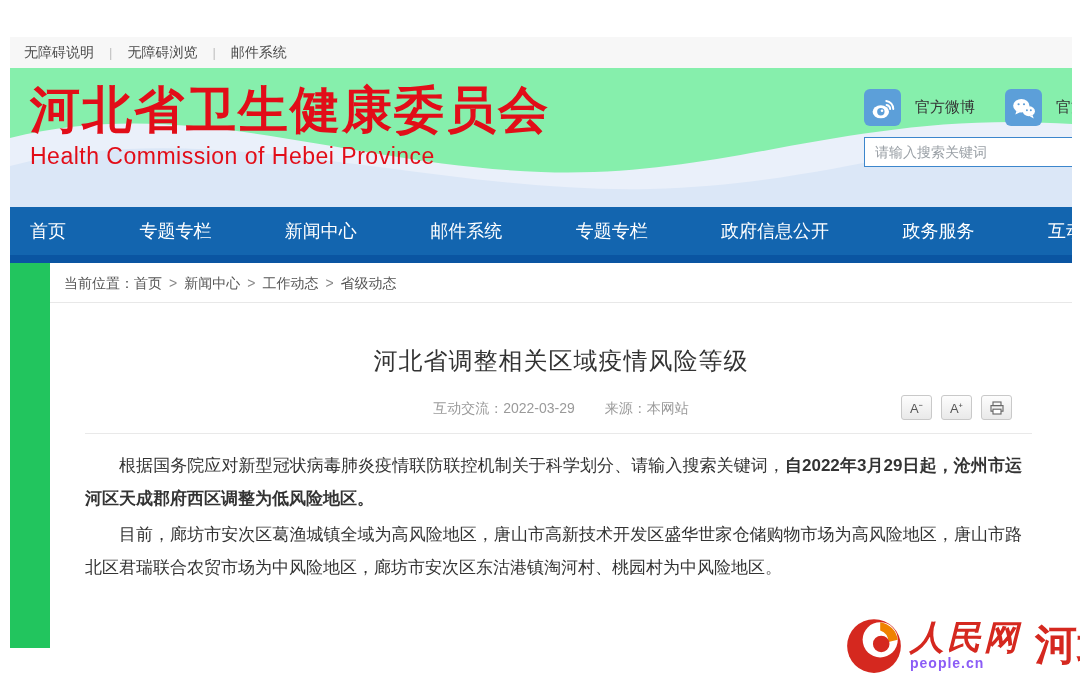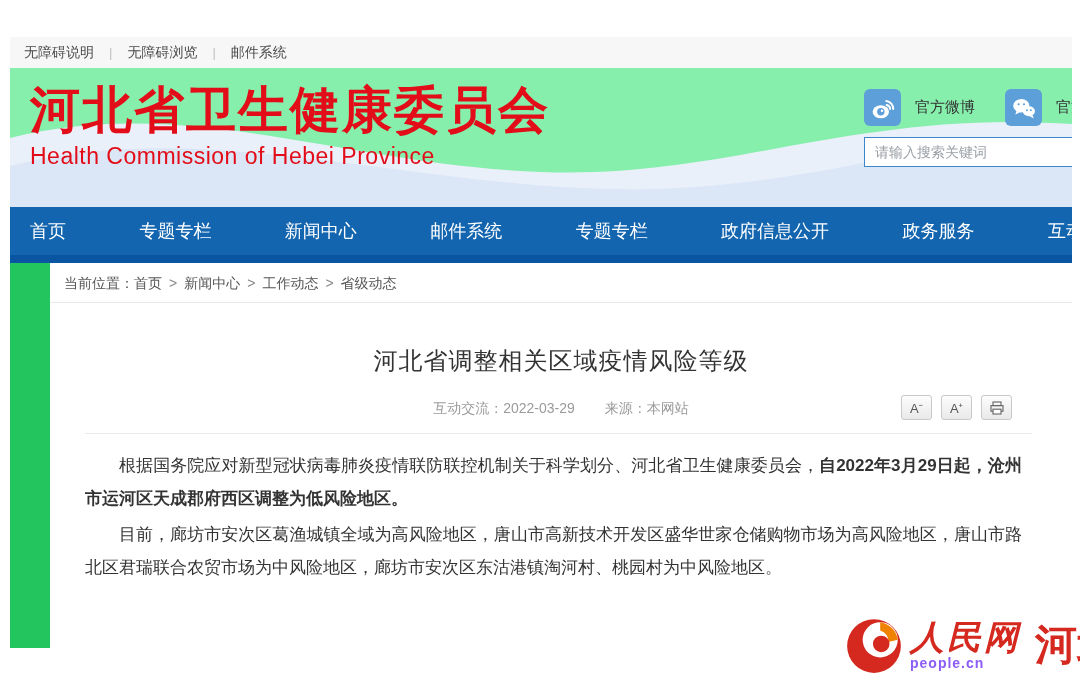--- a/index.html
+++ b/index.html
@@ -214,21 +214,21 @@
               <rect x="2.5" y="7" width="15" height="7" fill="none" stroke="#666" stroke-width="1.4"></rect>
               <rect x="5" y="11.5" width="10" height="6" fill="#fff" stroke="#666" stroke-width="1.4"></rect>
             </svg>
           </button>
         </div>
       </div>
 
       <div class="divider"></div>
 
       <div class="article-body">
-        <p><span>根据国务院应对新型冠状病毒肺炎疫情联防联控机制关于科学划分、河北省卫生健康委员会，</span><span class="bold">自2022年3月29日起，沧州市运河区天成郡府西区调整为低风险地区。</span></p>
+        <p><span>根据国务院应对新型冠状病毒肺炎疫情联防联控机制关于科学划分、请输入搜索关键词，</span><span class="bold">自2022年3月29日起，沧州市运河区天成郡府西区调整为低风险地区。</span></p>
         <p><span>目前，廊坊市安次区葛渔城镇全域为高风险地区，唐山市高新技术开发区盛华世家仓储购物市场为高风险地区，唐山市路北区君瑞联合农贸市场为中风险地区，廊坊市安次区东沽港镇淘河村、桃园村为中风险地区。</span></p>
       </div>
 
     </div>
   </div>
 </div>
 
 <div class="footer-logo">
   <svg width="62" height="62" viewBox="0 0 60 60">
     <circle cx="30" cy="31" r="26" fill="#d5281f"></circle>

